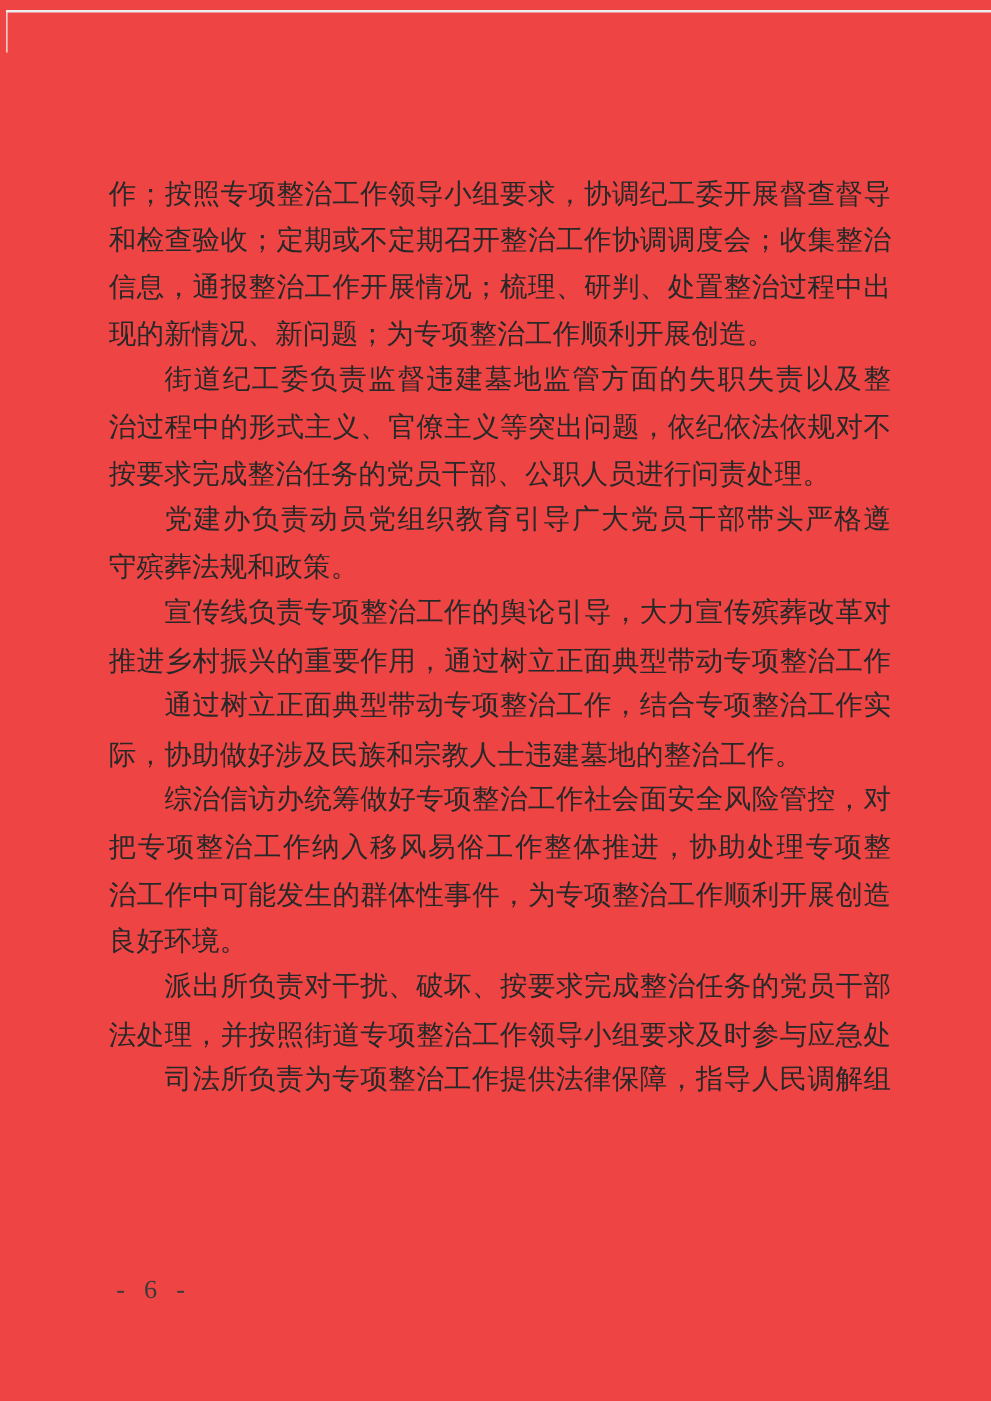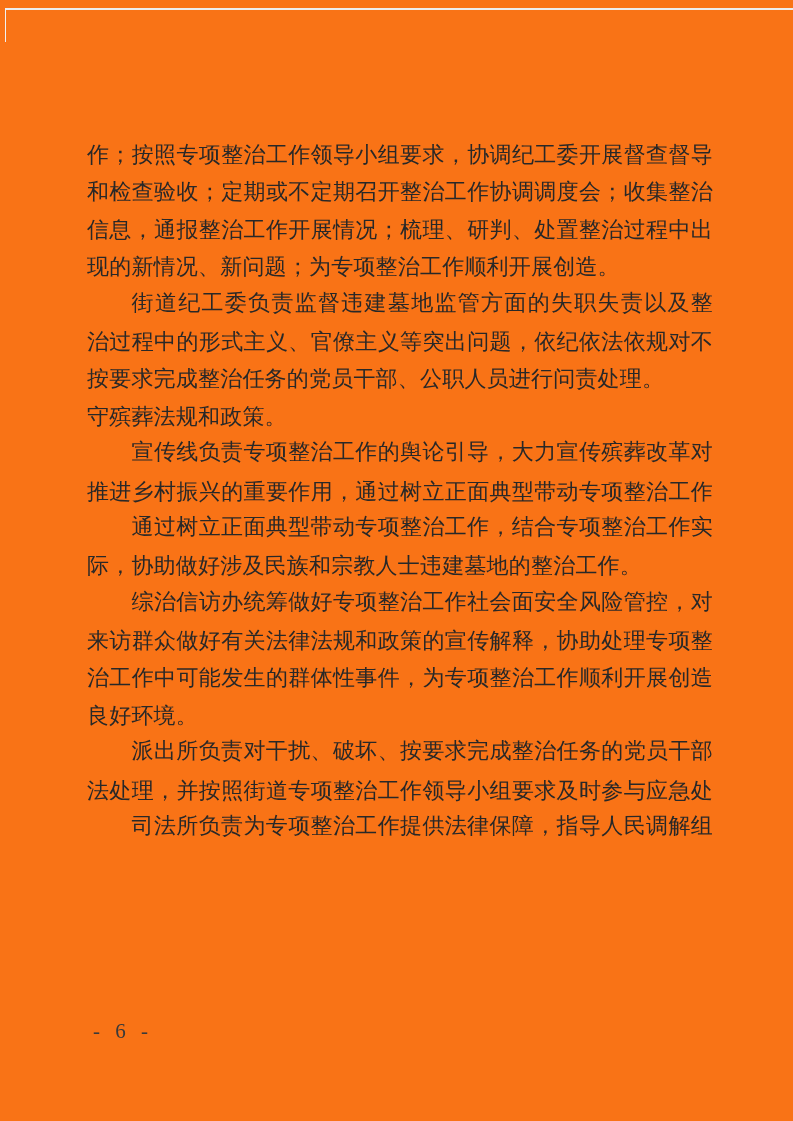--- a/index.html
+++ b/index.html
@@ -4,21 +4,21 @@
 <style>
   html, body {
     margin: 0;
     padding: 0;
     background: #ffffff;
   }
   .page {
     position: relative;
     width: 793px;
     height: 1121px;
-    background: #f97316;
+    background: #ef4444;
     overflow: hidden;
     font-family: "Liberation Serif", "DejaVu Serif", serif;
     color: #282828;
   }
   
   .scan-edge-top {
     position: absolute;
     left: 5px;
     right: 0;
     top: 8px;
@@ -81,33 +81,34 @@
         <div class="line just">和检查验收；定期或不定期召开整治工作协调调度会；收集整治</div>
         <div class="line just">信息，通报整治工作开展情况；梳理、研判、处置整治过程中出</div>
         <div class="line">现的新情况、新问题；为专项整治工作顺利开展创造。</div>
       </div>
       <div class="para">
         <div class="line just ind">街道纪工委负责监督违建墓地监管方面的失职失责以及整</div>
         <div class="line just">治过程中的形式主义、官僚主义等突出问题，依纪依法依规对不</div>
         <div class="line">按要求完成整治任务的党员干部、公职人员进行问责处理。</div>
       </div>
       <div class="para">
+        <div class="line just ind">党建办负责动员党组织教育引导广大党员干部带头严格遵</div>
         <div class="line">守殡葬法规和政策。</div>
       </div>
       <div class="para">
         <div class="line just ind">宣传线负责专项整治工作的舆论引导，大力宣传殡葬改革对</div>
         <div class="line just">推进乡村振兴的重要作用，通过树立正面典型带动专项整治工作</div>
       </div>
       <div class="para">
         <div class="line just ind">通过树立正面典型带动专项整治工作，结合专项整治工作实</div>
         <div class="line">际，协助做好涉及民族和宗教人士违建墓地的整治工作。</div>
       </div>
       <div class="para">
         <div class="line just ind">综治信访办统筹做好专项整治工作社会面安全风险管控，对</div>
-        <div class="line just">来访群众做好有关法律法规和政策的宣传解释，协助处理专项整</div>
+        <div class="line just">把专项整治工作纳入移风易俗工作整体推进，协助处理专项整</div>
         <div class="line just">治工作中可能发生的群体性事件，为专项整治工作顺利开展创造</div>
         <div class="line">良好环境。</div>
       </div>
       <div class="para">
         <div class="line just ind">派出所负责对干扰、破坏、按要求完成整治任务的党员干部</div>
         <div class="line just">法处理，并按照街道专项整治工作领导小组要求及时参与应急处</div>
       </div>
       <div class="para">
         <div class="line just ind">司法所负责为专项整治工作提供法律保障，指导人民调解组</div>
       </div>

